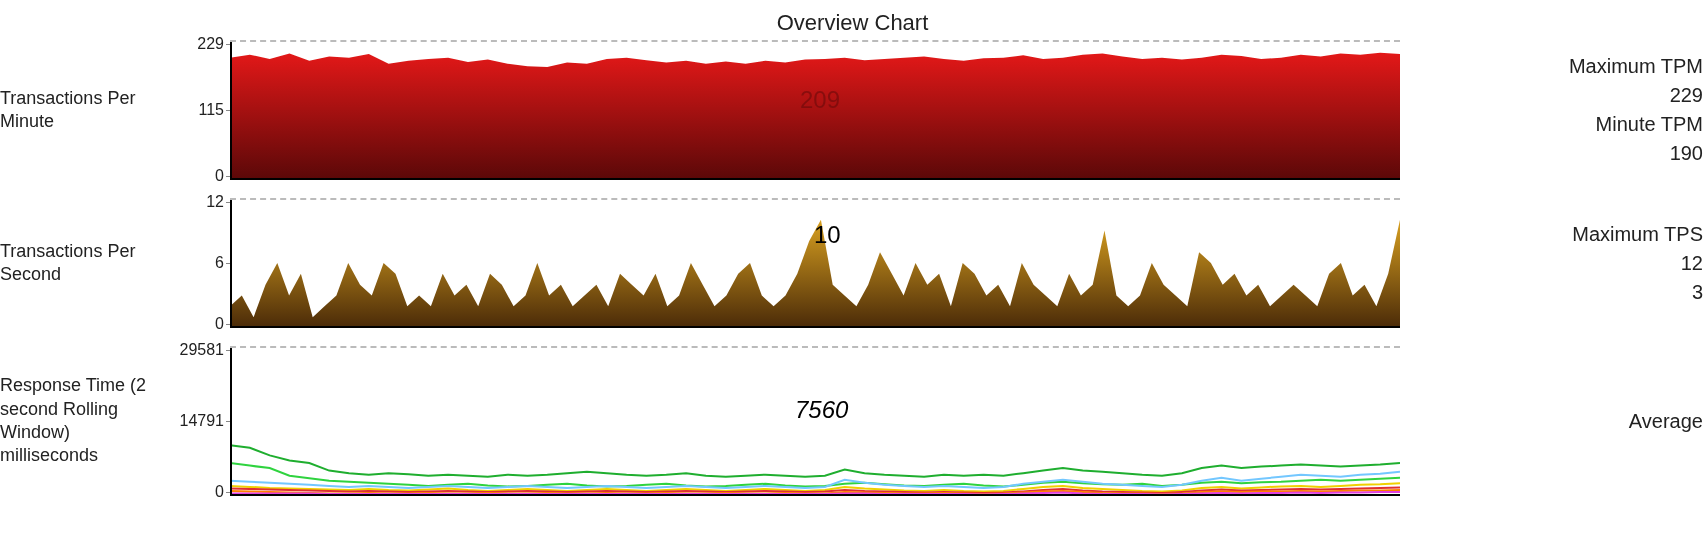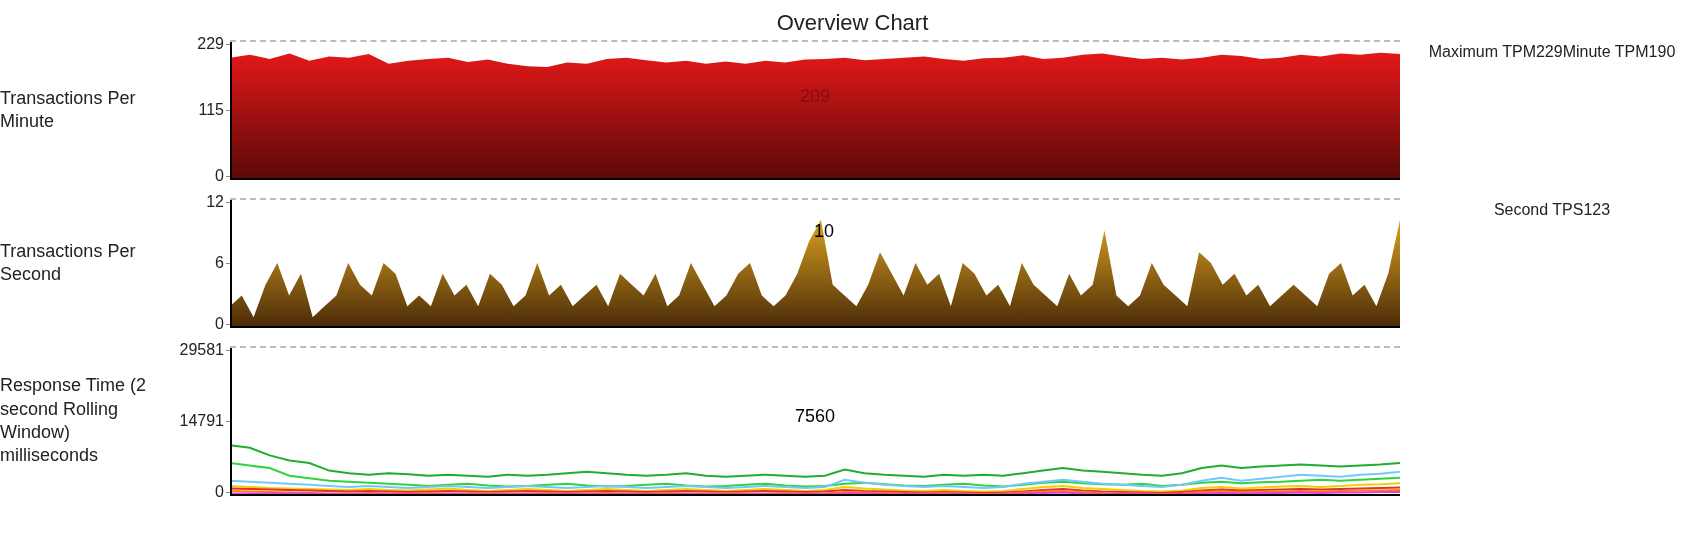--- a/index.html
+++ b/index.html
@@ -67,36 +67,36 @@
     left: 0; right: 0; bottom: 0;
     border-top: 2px solid #000;
   }
   .plot .leftaxis {
     position: absolute;
     top: 0; bottom: 0; left: 0;
     border-left: 2px solid #000;
   }
   .plot .annot {
     position: absolute;
-    font-size: 18px;
+    font-size: 24px;
     color: #000;
     pointer-events: none;
   }
   .plot .annot.faded {
     color: #6a0a0a;
     opacity: .6;
   }
   .stats {
     text-align: right;
     padding-right: 2px;
     padding-left: 1px;
-    font-size: 16px;
+    font-size: 20px;
     line-height: 1.45;
     display: flex;
-    flex-direction: row;
+    flex-direction: column;
     justify-content: center;
   }
   svg { display: block; }
 </style>
 </head>
 <body>
 
 <div class="wrap">
 
   <div class="title">Overview Chart</div>
@@ -155,21 +155,21 @@
               <stop offset="100%" stop-color="#4a2a08"></stop>
             </linearGradient>
           </defs>
           <path d="M0,130 L0.0,108.3 L11.8,97.5 L23.6,119.2 L35.5,86.7 L47.3,65.0 L59.1,97.5 L70.9,75.8 L82.7,119.2 L94.5,108.3 L106.4,97.5 L118.2,65.0 L130.0,86.7 L141.8,97.5 L153.6,65.0 L165.5,75.8 L177.3,108.3 L189.1,97.5 L200.9,108.3 L212.7,75.8 L224.5,97.5 L236.4,86.7 L248.2,108.3 L260.0,75.8 L271.8,86.7 L283.6,108.3 L295.5,97.5 L307.3,65.0 L319.1,97.5 L330.9,86.7 L342.7,108.3 L354.5,97.5 L366.4,86.7 L378.2,108.3 L390.0,75.8 L401.8,86.7 L413.6,97.5 L425.5,75.8 L437.3,108.3 L449.1,97.5 L460.9,65.0 L472.7,86.7 L484.5,108.3 L496.4,97.5 L508.2,75.8 L520.0,65.0 L531.8,97.5 L543.6,108.3 L555.5,97.5 L567.3,75.8 L579.1,43.3 L590.9,21.7 L602.7,86.7 L614.5,97.5 L626.4,108.3 L638.2,86.7 L650.0,54.2 L661.8,75.8 L673.6,97.5 L685.5,65.0 L697.3,86.7 L709.1,75.8 L720.9,108.3 L732.7,65.0 L744.5,75.8 L756.4,97.5 L768.2,86.7 L780.0,108.3 L791.8,65.0 L803.6,86.7 L815.5,97.5 L827.3,108.3 L839.1,75.8 L850.9,97.5 L862.7,86.7 L874.5,32.5 L886.4,97.5 L898.2,108.3 L910.0,97.5 L921.8,65.0 L933.6,86.7 L945.5,97.5 L957.3,108.3 L969.1,54.2 L980.9,65.0 L992.7,86.7 L1004.5,75.8 L1016.4,97.5 L1028.2,86.7 L1040.0,108.3 L1051.8,97.5 L1063.6,86.7 L1075.5,97.5 L1087.3,108.3 L1099.1,75.8 L1110.9,65.0 L1122.7,97.5 L1134.5,86.7 L1146.4,108.3 L1158.2,75.8 L1170.0,21.7 L1170,130 Z" fill="url(#gradTPS)"></path>
         </svg>
       <div class="baseline"></div>
       <div class="annot" id="annot-tps" style="left: 584px; top: 22.5px;">10</div>
     </div>
 
     <div class="stats">
-      <div>Second TPS</div>
+      <div>Maximum TPS</div>
       <div>12</div>
       <div>3</div>
     </div>
   </div>
 
   <div style="height:18px"></div>
 
   <div class="row" style="height:150px;">
     <div class="ylabel">Response Time (2 second Rolling Window) milliseconds</div>
 
@@ -185,20 +185,21 @@
       <svg id="svg-rt" width="1170" height="150" preserveAspectRatio="none">
           <path d="M0.0,99.3 L19.8,101.8 L39.7,109.4 L59.5,114.5 L79.3,117.0 L99.2,124.6 L119.0,127.2 L138.8,128.7 L158.6,127.2 L178.5,128.2 L198.3,129.7 L218.1,128.7 L238.0,129.7 L257.8,130.7 L277.6,128.7 L297.5,129.7 L317.3,128.7 L337.1,127.2 L356.9,125.7 L376.8,127.2 L396.6,128.7 L416.4,129.7 L436.3,128.7 L456.1,127.2 L475.9,129.7 L495.8,130.7 L515.6,129.7 L535.4,128.7 L555.3,129.7 L575.1,130.7 L594.9,129.7 L614.7,123.6 L634.6,127.2 L654.4,128.7 L674.2,129.7 L694.1,130.7 L713.9,128.7 L733.7,129.7 L753.6,128.7 L773.4,129.7 L793.2,127.2 L813.1,124.6 L832.9,122.1 L852.7,124.6 L872.5,125.7 L892.4,127.2 L912.2,128.7 L932.0,129.7 L951.9,127.2 L971.7,122.1 L991.5,119.6 L1011.4,122.1 L1031.2,120.6 L1051.0,119.6 L1070.8,118.6 L1090.7,119.6 L1110.5,120.6 L1130.3,119.6 L1150.2,118.6 L1170.0,117.0 " fill="none" stroke="#1fae2f" stroke-width="2"></path>
           <path d="M0.0,117.0 L19.8,119.6 L39.7,122.1 L59.5,129.7 L79.3,132.3 L99.2,134.8 L119.0,135.8 L138.8,136.8 L158.6,137.8 L178.5,138.8 L198.3,139.9 L218.1,138.8 L238.0,137.8 L257.8,139.4 L277.6,140.4 L297.5,139.9 L317.3,138.8 L337.1,137.8 L356.9,139.4 L376.8,140.4 L396.6,139.9 L416.4,138.8 L436.3,137.8 L456.1,139.4 L475.9,140.4 L495.8,139.9 L515.6,138.8 L535.4,137.8 L555.3,139.4 L575.1,140.4 L594.9,139.9 L614.7,137.8 L634.6,136.8 L654.4,138.3 L674.2,139.4 L694.1,139.9 L713.9,138.8 L733.7,137.8 L753.6,139.4 L773.4,140.4 L793.2,138.8 L813.1,136.8 L832.9,135.8 L852.7,137.3 L872.5,138.3 L892.4,138.8 L912.2,137.8 L932.0,139.9 L951.9,138.8 L971.7,136.8 L991.5,135.8 L1011.4,137.3 L1031.2,136.3 L1051.0,135.8 L1070.8,134.8 L1090.7,133.8 L1110.5,134.8 L1130.3,133.8 L1150.2,132.8 L1170.0,131.7 " fill="none" stroke="#2fd33f" stroke-width="2"></path>
           <path d="M0.0,134.8 L19.8,135.8 L39.7,136.8 L59.5,137.8 L79.3,138.8 L99.2,139.9 L119.0,140.9 L138.8,139.9 L158.6,140.9 L178.5,141.9 L198.3,140.9 L218.1,139.9 L238.0,140.9 L257.8,141.9 L277.6,140.9 L297.5,139.9 L317.3,140.9 L337.1,141.9 L356.9,140.9 L376.8,139.9 L396.6,140.9 L416.4,141.9 L436.3,140.9 L456.1,139.9 L475.9,140.9 L495.8,141.9 L515.6,140.9 L535.4,139.9 L555.3,140.9 L575.1,141.9 L594.9,140.9 L614.7,133.8 L634.6,136.8 L654.4,138.8 L674.2,139.9 L694.1,140.9 L713.9,139.9 L733.7,140.9 L753.6,141.9 L773.4,140.9 L793.2,137.8 L813.1,135.8 L832.9,133.8 L852.7,135.8 L872.5,137.8 L892.4,138.8 L912.2,139.9 L932.0,140.9 L951.9,138.8 L971.7,134.8 L991.5,131.7 L1011.4,134.8 L1031.2,132.8 L1051.0,130.7 L1070.8,128.7 L1090.7,129.7 L1110.5,130.7 L1130.3,128.7 L1150.2,127.7 L1170.0,125.7 " fill="none" stroke="#73c7ff" stroke-width="2"></path>
           <path d="M0.0,139.9 L19.8,140.9 L39.7,141.9 L59.5,142.4 L79.3,142.9 L99.2,143.4 L119.0,143.9 L138.8,142.9 L158.6,143.9 L178.5,144.4 L198.3,143.4 L218.1,142.4 L238.0,143.9 L257.8,144.9 L277.6,143.9 L297.5,142.9 L317.3,143.9 L337.1,144.9 L356.9,143.9 L376.8,142.9 L396.6,143.9 L416.4,144.9 L436.3,143.9 L456.1,142.9 L475.9,143.9 L495.8,144.9 L515.6,143.9 L535.4,142.9 L555.3,143.9 L575.1,144.9 L594.9,143.9 L614.7,140.9 L634.6,142.4 L654.4,143.4 L674.2,144.4 L694.1,144.9 L713.9,143.9 L733.7,144.9 L753.6,145.4 L773.4,144.9 L793.2,142.9 L813.1,140.9 L832.9,139.9 L852.7,141.9 L872.5,142.9 L892.4,143.9 L912.2,144.9 L932.0,145.4 L951.9,144.4 L971.7,141.9 L991.5,140.9 L1011.4,142.4 L1031.2,141.4 L1051.0,140.4 L1070.8,139.9 L1090.7,140.9 L1110.5,139.9 L1130.3,138.8 L1150.2,138.3 L1170.0,137.3 " fill="none" stroke="#f0d000" stroke-width="2"></path>
           <path d="M0.0,142.4 L19.8,142.9 L39.7,143.4 L59.5,143.9 L79.3,144.4 L99.2,144.9 L119.0,145.4 L138.8,144.9 L158.6,145.4 L178.5,145.9 L198.3,145.4 L218.1,144.9 L238.0,145.4 L257.8,145.9 L277.6,145.4 L297.5,144.9 L317.3,145.4 L337.1,145.9 L356.9,145.4 L376.8,144.9 L396.6,145.4 L416.4,145.9 L436.3,145.4 L456.1,144.9 L475.9,145.4 L495.8,145.9 L515.6,145.4 L535.4,144.9 L555.3,145.4 L575.1,145.9 L594.9,145.4 L614.7,143.9 L634.6,144.9 L654.4,145.4 L674.2,145.9 L694.1,146.5 L713.9,145.9 L733.7,146.5 L753.6,147.0 L773.4,146.5 L793.2,145.4 L813.1,143.9 L832.9,142.9 L852.7,144.4 L872.5,145.4 L892.4,145.9 L912.2,146.5 L932.0,147.0 L951.9,145.9 L971.7,144.4 L991.5,143.4 L1011.4,144.4 L1031.2,143.9 L1051.0,143.4 L1070.8,142.9 L1090.7,143.4 L1110.5,142.9 L1130.3,142.4 L1150.2,141.9 L1170.0,141.4 " fill="none" stroke="#e03030" stroke-width="2"></path>
           <path d="M0.0,144.9 L19.8,145.4 L39.7,145.9 L59.5,146.5 L79.3,147.0 L99.2,147.5 L119.0,147.5 L138.8,147.0 L158.6,147.5 L178.5,147.5 L198.3,147.0 L218.1,147.5 L238.0,147.5 L257.8,147.0 L277.6,147.5 L297.5,147.5 L317.3,147.0 L337.1,147.5 L356.9,147.5 L376.8,147.0 L396.6,147.5 L416.4,147.5 L436.3,147.0 L456.1,147.5 L475.9,147.5 L495.8,147.0 L515.6,147.5 L535.4,147.5 L555.3,147.0 L575.1,147.5 L594.9,147.5 L614.7,145.9 L634.6,146.5 L654.4,147.0 L674.2,147.5 L694.1,147.5 L713.9,147.0 L733.7,147.5 L753.6,148.0 L773.4,147.5 L793.2,146.5 L813.1,145.4 L832.9,144.9 L852.7,145.9 L872.5,147.0 L892.4,147.5 L912.2,147.5 L932.0,148.0 L951.9,147.5 L971.7,145.9 L991.5,145.4 L1011.4,145.9 L1031.2,145.4 L1051.0,145.4 L1070.8,144.9 L1090.7,145.4 L1110.5,144.9 L1130.3,144.4 L1150.2,144.4 L1170.0,143.9 " fill="none" stroke="#ff7f00" stroke-width="2"></path>
           <path d="M0.0,147.5 L19.8,147.5 L39.7,147.5 L59.5,147.5 L79.3,147.5 L99.2,148.0 L119.0,148.0 L138.8,148.0 L158.6,148.0 L178.5,148.0 L198.3,148.0 L218.1,148.0 L238.0,148.0 L257.8,148.0 L277.6,148.0 L297.5,148.0 L317.3,148.0 L337.1,148.0 L356.9,148.0 L376.8,148.0 L396.6,148.0 L416.4,148.0 L436.3,148.0 L456.1,148.0 L475.9,148.0 L495.8,148.0 L515.6,148.0 L535.4,148.0 L555.3,148.0 L575.1,148.0 L594.9,148.0 L614.7,147.5 L634.6,147.5 L654.4,148.0 L674.2,148.0 L694.1,148.0 L713.9,148.0 L733.7,148.0 L753.6,148.5 L773.4,148.0 L793.2,147.5 L813.1,147.0 L832.9,146.5 L852.7,147.5 L872.5,148.0 L892.4,148.0 L912.2,148.0 L932.0,148.5 L951.9,148.0 L971.7,147.5 L991.5,147.0 L1011.4,147.5 L1031.2,147.0 L1051.0,147.0 L1070.8,146.5 L1090.7,147.0 L1110.5,146.5 L1130.3,146.5 L1150.2,145.9 L1170.0,145.9 " fill="none" stroke="#e040e0" stroke-width="2"></path>
         </svg>
       <div class="baseline"></div>
-      <div class="annot" id="annot-rt" style="left: 565px; top: 60px;">7560</div>
+      <div class="annot" id="annot-rt" style="left: 565px; top: 50px; font-style: italic;">7560</div>
     </div>
 
     <div class="stats">
+      <div>Average</div>
     </div>
   </div>
 
 </div>
 
 </body></html>

